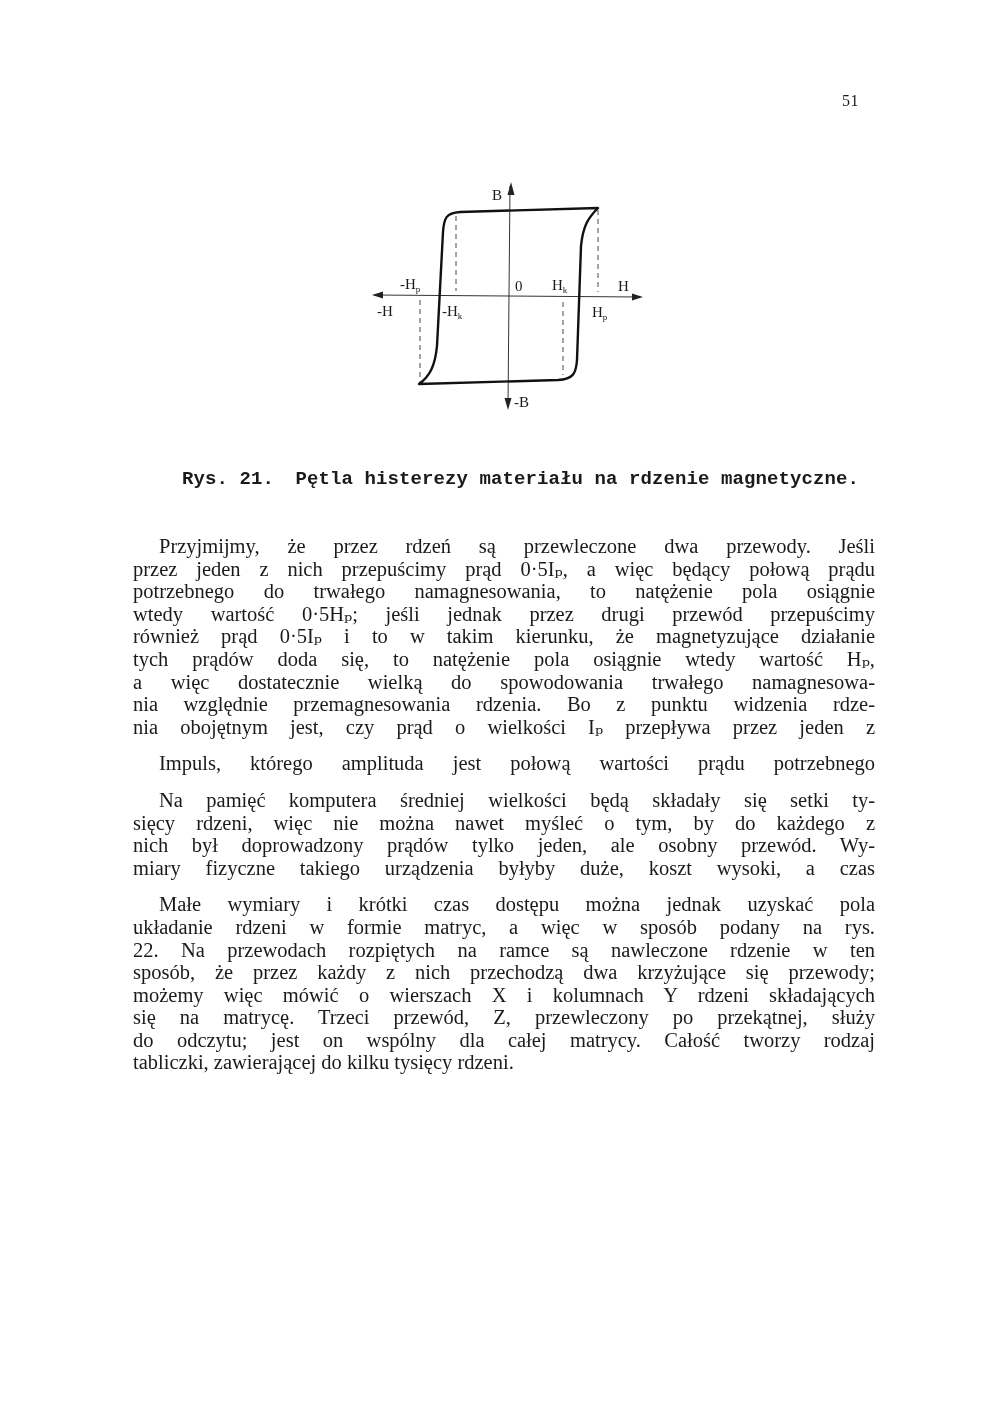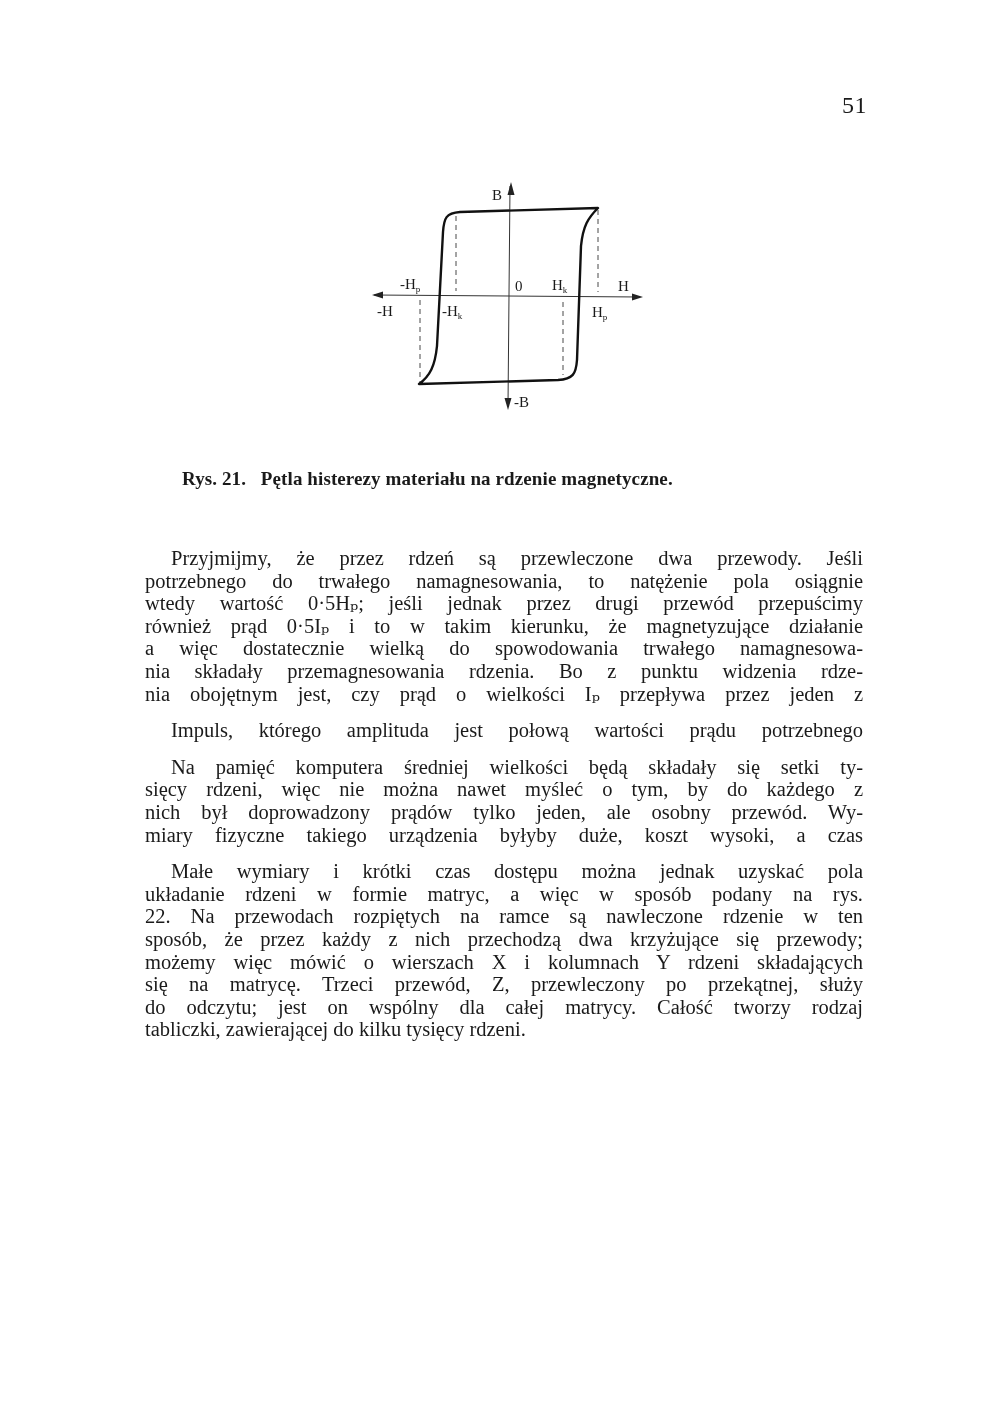--- a/index.html
+++ b/index.html
@@ -12,21 +12,21 @@
       height: 1420px;
       position: relative;
       overflow: hidden;
       font-family: "Liberation Serif", "DejaVu Serif", serif;
       color: #1a1a1a;
     }
     .page-number {
       position: absolute;
       left: 842px;
       top: 92px;
-      font-size: 24px;
+      font-size: 16px;
       letter-spacing: 0.5px;
     }
     .figure {
       position: absolute;
       left: 360px;
       top: 170px;
       width: 300px;
       height: 250px;
     }
     .figure svg {
@@ -36,35 +36,35 @@
     }
     .figure svg text {
       font-family: "Liberation Serif", "DejaVu Serif", serif;
       fill: #1a1a1a;
     }
     .caption {
       position: absolute;
       left: 182px;
       top: 468px;
       width: 700px;
-      font-family: Liberation Serif, serif;
+      font-family: Liberation Mono, monospace;
       font-weight: bold;
       font-size: 19px;
       letter-spacing: 0.1px;
       white-space: nowrap;
     }
     .caption .cap-num { margin-right: 10px; }
     .body-text {
       position: absolute;
       left: 133px;
       top: 535px;
       width: 742px;
     }
     .para {
-      margin: 12px;
+      margin: 0;
       font-size: 20.5px;
       line-height: 22.6px;
     }
     .para .line {
       display: block;
       white-space: nowrap;
       text-align: justify;
       text-align-last: justify;
       height: 22.6px;
     }
@@ -123,25 +123,27 @@
 </div>
 
 <div class="caption">
   <span class="cap-num">Rys. 21.</span>
   <span>Pętla histerezy materiału na rdzenie magnetyczne.</span>
 </div>
 
 <div class="body-text">
   <p class="para">
     <span class="line indent">Przyjmijmy, że przez rdzeń są przewleczone dwa przewody. Jeśli</span>
+    <span class="line">przez jeden z nich przepuścimy prąd 0·5Iₚ, a więc będący połową prądu</span>
     <span class="line">potrzebnego do trwałego namagnesowania, to natężenie pola osiągnie</span>
     <span class="line">wtedy wartość 0·5Hₚ; jeśli jednak przez drugi przewód przepuścimy</span>
     <span class="line">również prąd 0·5Iₚ i to w takim kierunku, że magnetyzujące działanie</span>
+    <span class="line">tych prądów doda się, to natężenie pola osiągnie wtedy wartość Hₚ,</span>
     <span class="line">a więc dostatecznie wielką do spowodowania trwałego namagnesowa-</span>
-    <span class="line">nia składały przemagnesowania rdzenia. Bo z punktu widzenia rdze-</span>
+    <span class="line">nia względnie przemagnesowania rdzenia. Bo z punktu widzenia rdze-</span>
     <span class="line">nia obojętnym jest, czy prąd o wielkości Iₚ przepływa przez jeden z</span>
   </p>
   <p class="para">
     <span class="line indent">Impuls, którego amplituda jest połową wartości prądu potrzebnego</span>
   </p>
   <p class="para">
     <span class="line indent">Na pamięć komputera średniej wielkości będą składały się setki ty-</span>
     <span class="line">sięcy rdzeni, więc nie można nawet myśleć o tym, by do każdego z</span>
     <span class="line">nich był doprowadzony prądów tylko jeden, ale osobny przewód. Wy-</span>
     <span class="line">miary fizyczne takiego urządzenia byłyby duże, koszt wysoki, a czas</span>

